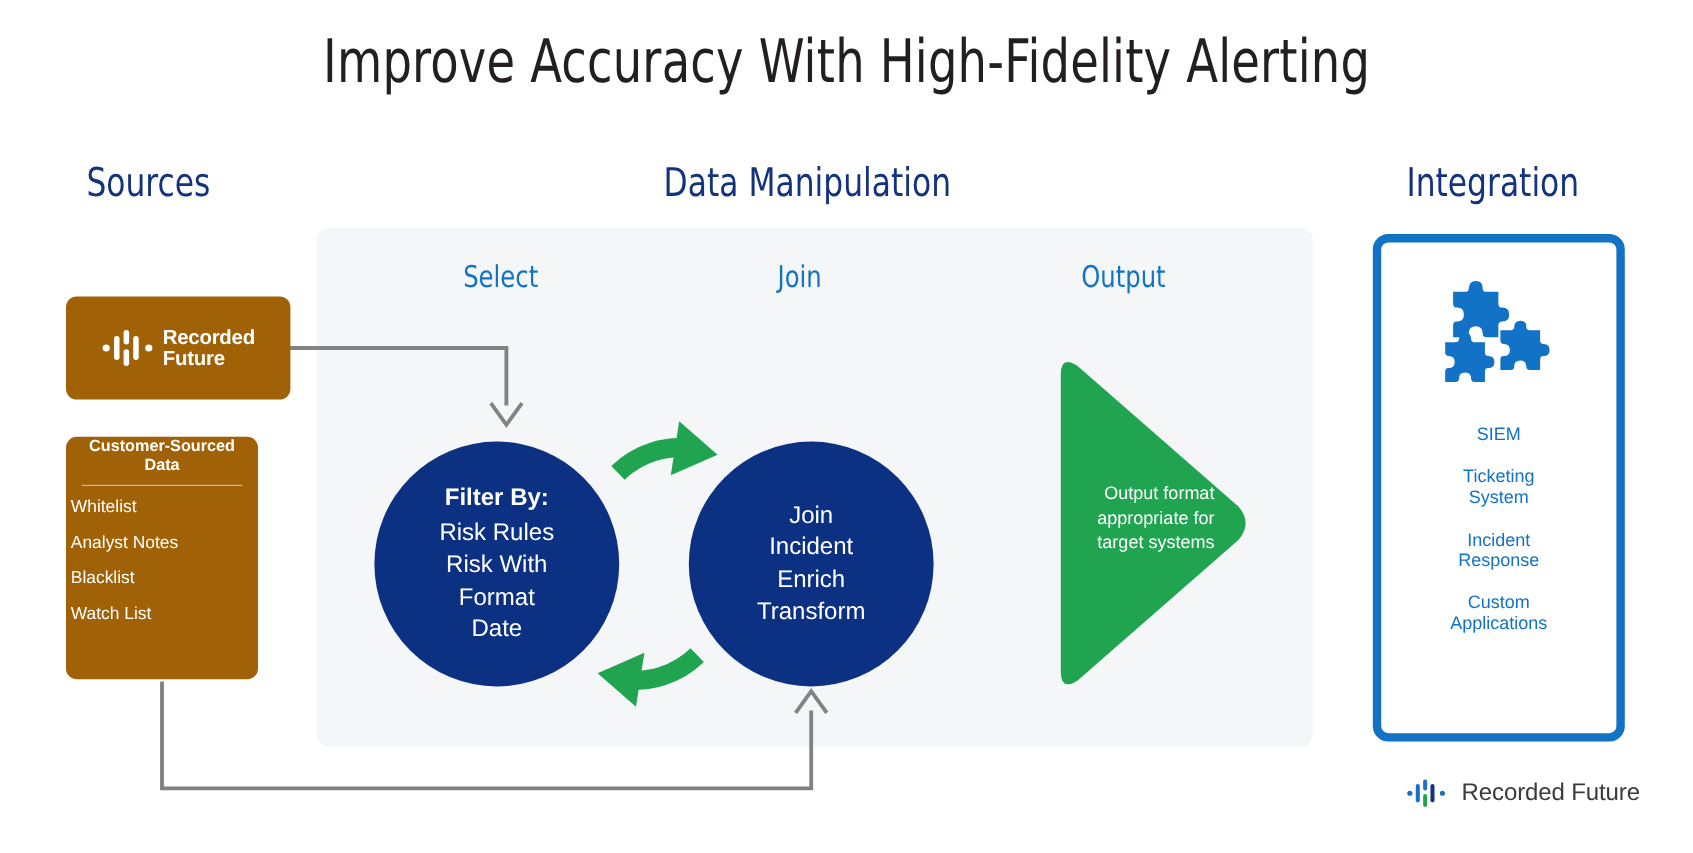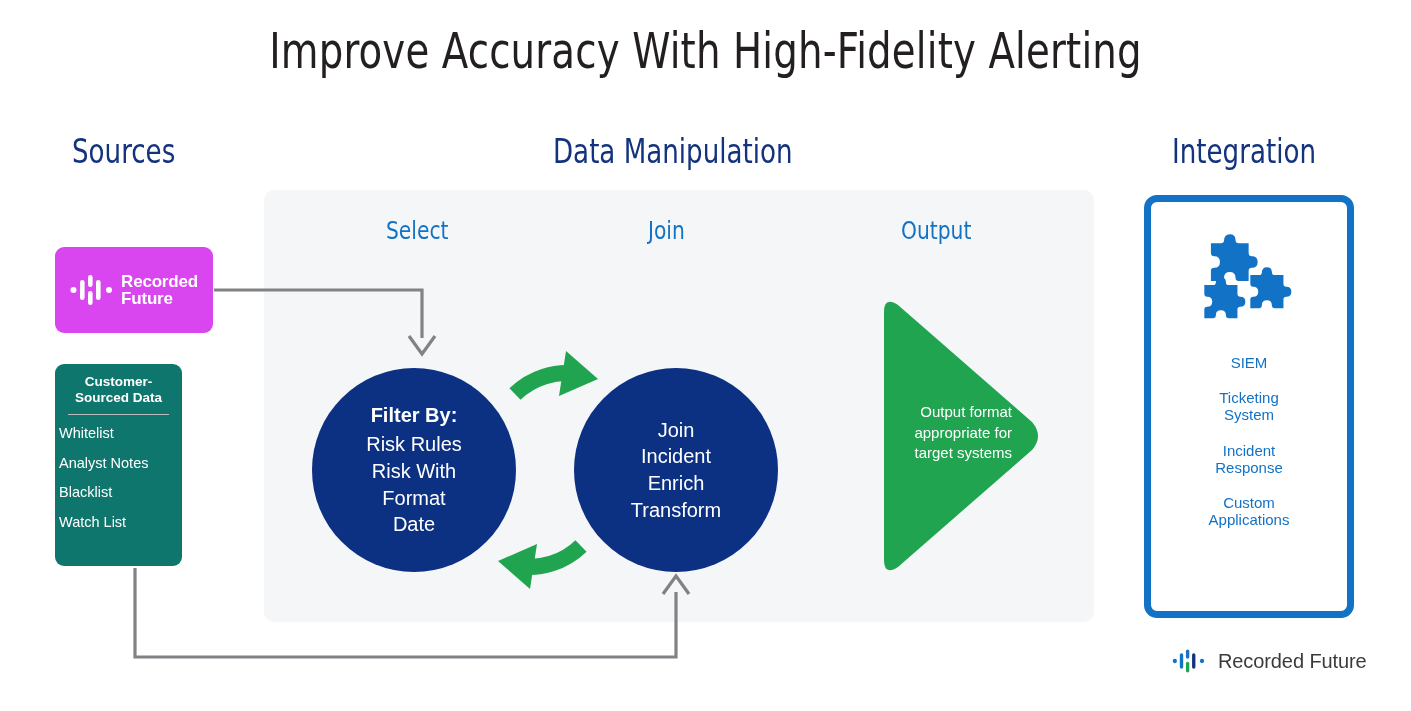--- a/index.html
+++ b/index.html
@@ -73,23 +73,23 @@
   }
   #stage-select { top: 216px; left: 386px; transform-origin: left top; }
   #stage-join   { top: 216px; left: 648px; transform-origin: left top; }
   #stage-output { top: 216px; left: 901px; transform-origin: left top; }
 
   
   .rf-box {
     position: absolute;
     left: 55px;
     top: 247px;
-    width: 158px;
+    width: 187px;
     height: 86px;
-    background: #d946ef;
+    background: #a16207;
     border-radius: 9px;
     display: flex;
     align-items: center;
     justify-content: center;
     gap: 7px;
   }
   .rf-mark { display: block; }
   .rf-wordmark {
     font-family: "Liberation Sans", sans-serif;
     font-size: 17px;
@@ -97,25 +97,24 @@
     line-height: 1.02;
     color: #ffffff;
     letter-spacing: -0.2px;
   }
 
   
   .cs-box {
     position: absolute;
     left: 55px;
     top: 364px;
-    width: 127px;
+    width: 160px;
     height: 202px;
-    background: #0f766e;
+    background: #a16207;
     border-radius: 9px;
-    padding-top: 10px;
     box-sizing: border-box;
   }
   .cs-title {
     color: #ffffff;
     font-size: 13.5px;
     font-weight: 700;
     text-align: center;
     line-height: 1.22;
     padding: 0 8px;
   }

